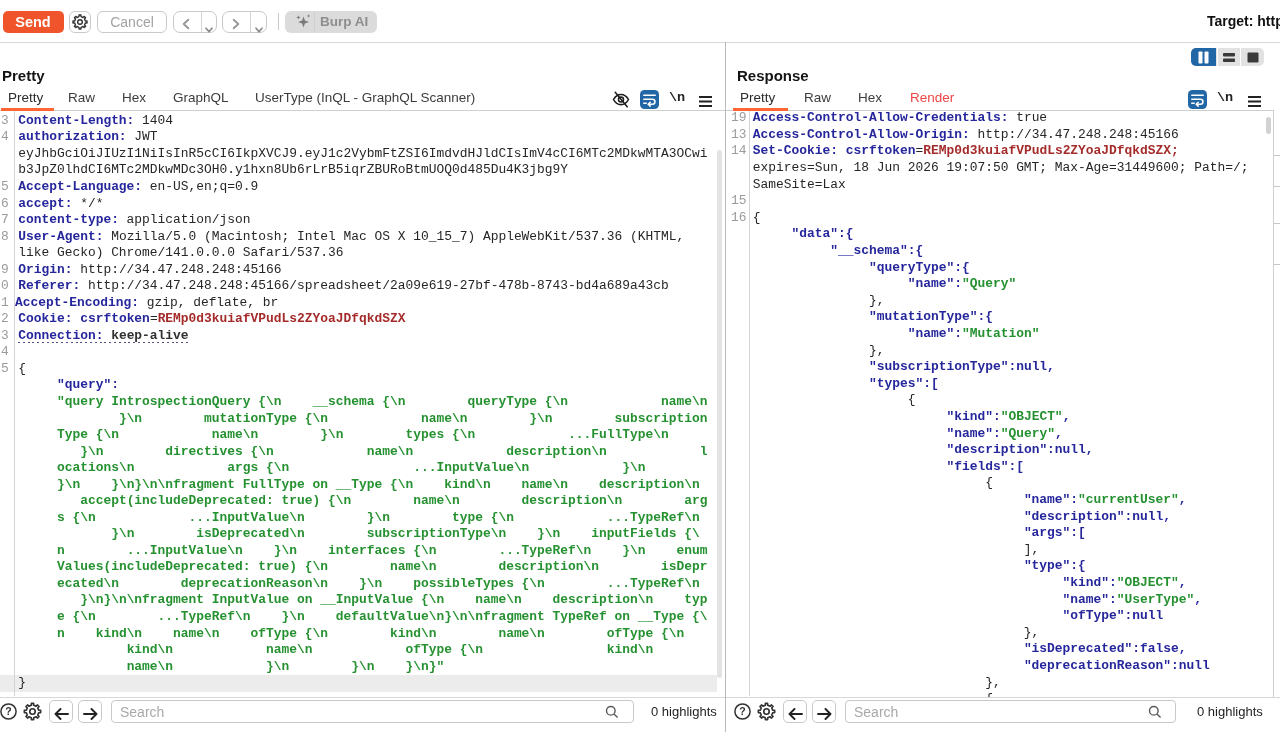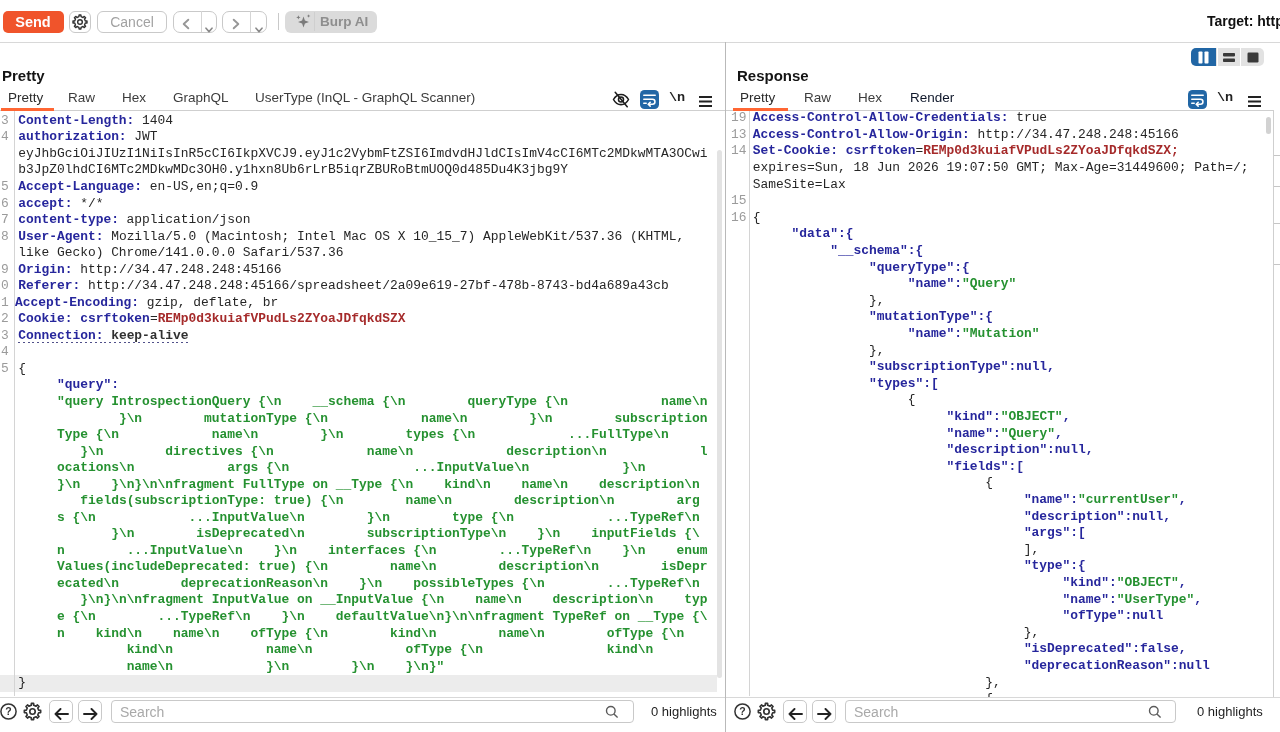--- a/index.html
+++ b/index.html
@@ -75,21 +75,21 @@
     </svg></div>
 <div class="abs" style="left:669px;top:90px;font-family:'Liberation Mono',monospace;font-size:13.5px;font-weight:bold;color:#222">\n</div>
 <div class="abs" style="left:699px;top:94px"><svg width="13" height="13" viewBox="0 0 13 13" stroke="#222" stroke-width="2">
       <path d="M0 2 H13 M0 6.5 H13 M0 11 H13"></path>
     </svg></div>
 
 <div class="abs" style="left:737px;top:67px;color:#141414;font-weight:bold;font-size:15px">Response</div>
 <div class="tab" style="left:740px;color:#2b2b2b">Pretty</div>
 <div class="tab" style="left:804px">Raw</div>
 <div class="tab" style="left:858px">Hex</div>
-<div class="tab" style="left:910px;color:#0f172a">Render</div>
+<div class="tab" style="left:910px;color:#ef4444">Render</div>
 <div class="abs" style="left:726px;top:110px;width:548px;height:1px;background:#cfcfcf"></div>
 <div class="abs" style="left:733px;top:107.5px;width:55px;height:3.5px;background:#ff6633"></div>
 <div class="abs" style="left:1188px;top:90px"><svg width="19" height="19" viewBox="0 0 19 19">
       <rect x="0" y="0" width="19" height="19" rx="4.5" fill="#2166a5"></rect>
       <g stroke="#fff" stroke-width="1.55" fill="none" stroke-linecap="round">
         <path d="M3.8 5.3 H15.2"></path>
         <path d="M3.8 9.2 H12.4 A2.55 2.55 0 0 1 12.4 14.3 H8.6"></path>
         <path d="M3.8 13.2 H6.2"></path>
         <path d="M10.2 12.3 L8.3 14.3 L10.2 16.1"></path>
       </g>
@@ -152,21 +152,21 @@
 <div class="row" style="left:18.2px;top:311.28px;line-height:16.54px"><b class="nv">Cookie:</b> <b class="nv">csrftoken</b>=<b class="rd">REMp0d3kuiafVPudLs2ZYoaJDfqkdSZX</b></div>
 <div class="row" style="left:18.2px;top:327.82px;line-height:16.54px"><b class="nv">Connection:</b><b style="color:#303030"> keep-alive</b></div>
 <div class="row" style="left:18.2px;top:360.90px;line-height:16.54px">{</div>
 <div class="row" style="left:18.2px;top:377.44px;line-height:16.54px"><b class="nv">     "query":</b></div>
 <div class="row" style="left:18.2px;top:393.98px;line-height:16.54px">     <b class="gr">"query IntrospectionQuery {\n    __schema {\n        queryType {\n            name\n</b></div>
 <div class="row" style="left:18.2px;top:410.52px;line-height:16.54px">     <b class="gr">        }\n        mutationType {\n            name\n        }\n        subscription</b></div>
 <div class="row" style="left:18.2px;top:427.06px;line-height:16.54px">     <b class="gr">Type {\n            name\n        }\n        types {\n            ...FullType\n     </b></div>
 <div class="row" style="left:18.2px;top:443.60px;line-height:16.54px">     <b class="gr">   }\n        directives {\n            name\n            description\n            l</b></div>
 <div class="row" style="left:18.2px;top:460.14px;line-height:16.54px">     <b class="gr">ocations\n            args {\n                ...InputValue\n            }\n        </b></div>
 <div class="row" style="left:18.2px;top:476.68px;line-height:16.54px">     <b class="gr">}\n    }\n}\n\nfragment FullType on __Type {\n    kind\n    name\n    description\n </b></div>
-<div class="row" style="left:18.2px;top:493.22px;line-height:16.54px">     <b class="gr">   fields(subscriptionType: true) {\n        name\n        description\n        arg</b></div>
+<div class="row" style="left:18.2px;top:493.22px;line-height:16.54px">     <b class="gr">   accept(includeDeprecated: true) {\n        name\n        description\n        arg</b></div>
 <div class="row" style="left:18.2px;top:509.76px;line-height:16.54px">     <b class="gr">s {\n            ...InputValue\n        }\n        type {\n            ...TypeRef\n </b></div>
 <div class="row" style="left:18.2px;top:526.30px;line-height:16.54px">     <b class="gr">       }\n        isDeprecated\n        subscriptionType\n    }\n    inputFields {\</b></div>
 <div class="row" style="left:18.2px;top:542.84px;line-height:16.54px">     <b class="gr">n        ...InputValue\n    }\n    interfaces {\n        ...TypeRef\n    }\n    enum</b></div>
 <div class="row" style="left:18.2px;top:559.38px;line-height:16.54px">     <b class="gr">Values(includeDeprecated: true) {\n        name\n        description\n        isDepr</b></div>
 <div class="row" style="left:18.2px;top:575.92px;line-height:16.54px">     <b class="gr">ecated\n        deprecationReason\n    }\n    possibleTypes {\n        ...TypeRef\n </b></div>
 <div class="row" style="left:18.2px;top:592.46px;line-height:16.54px">     <b class="gr">   }\n}\n\nfragment InputValue on __InputValue {\n    name\n    description\n    typ</b></div>
 <div class="row" style="left:18.2px;top:609.00px;line-height:16.54px">     <b class="gr">e {\n        ...TypeRef\n    }\n    defaultValue\n}\n\nfragment TypeRef on __Type {\</b></div>
 <div class="row" style="left:18.2px;top:625.54px;line-height:16.54px">     <b class="gr">n    kind\n    name\n    ofType {\n        kind\n        name\n        ofType {\n   </b></div>
 <div class="row" style="left:18.2px;top:642.08px;line-height:16.54px">     <b class="gr">         kind\n            name\n            ofType {\n                kind\n       </b></div>
 <div class="row" style="left:18.2px;top:658.62px;line-height:16.54px">     <b class="gr">         name\n            }\n        }\n    }\n}"</b></div>

